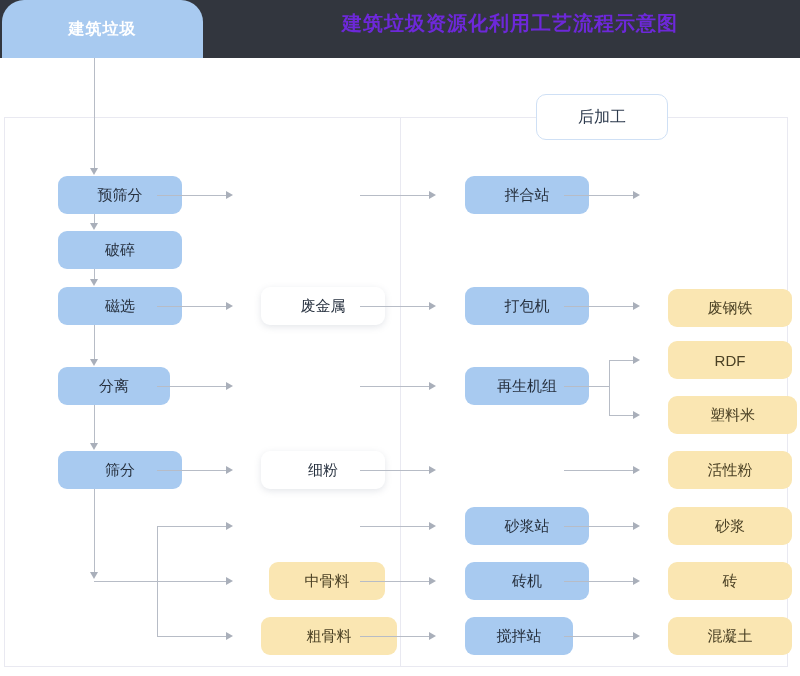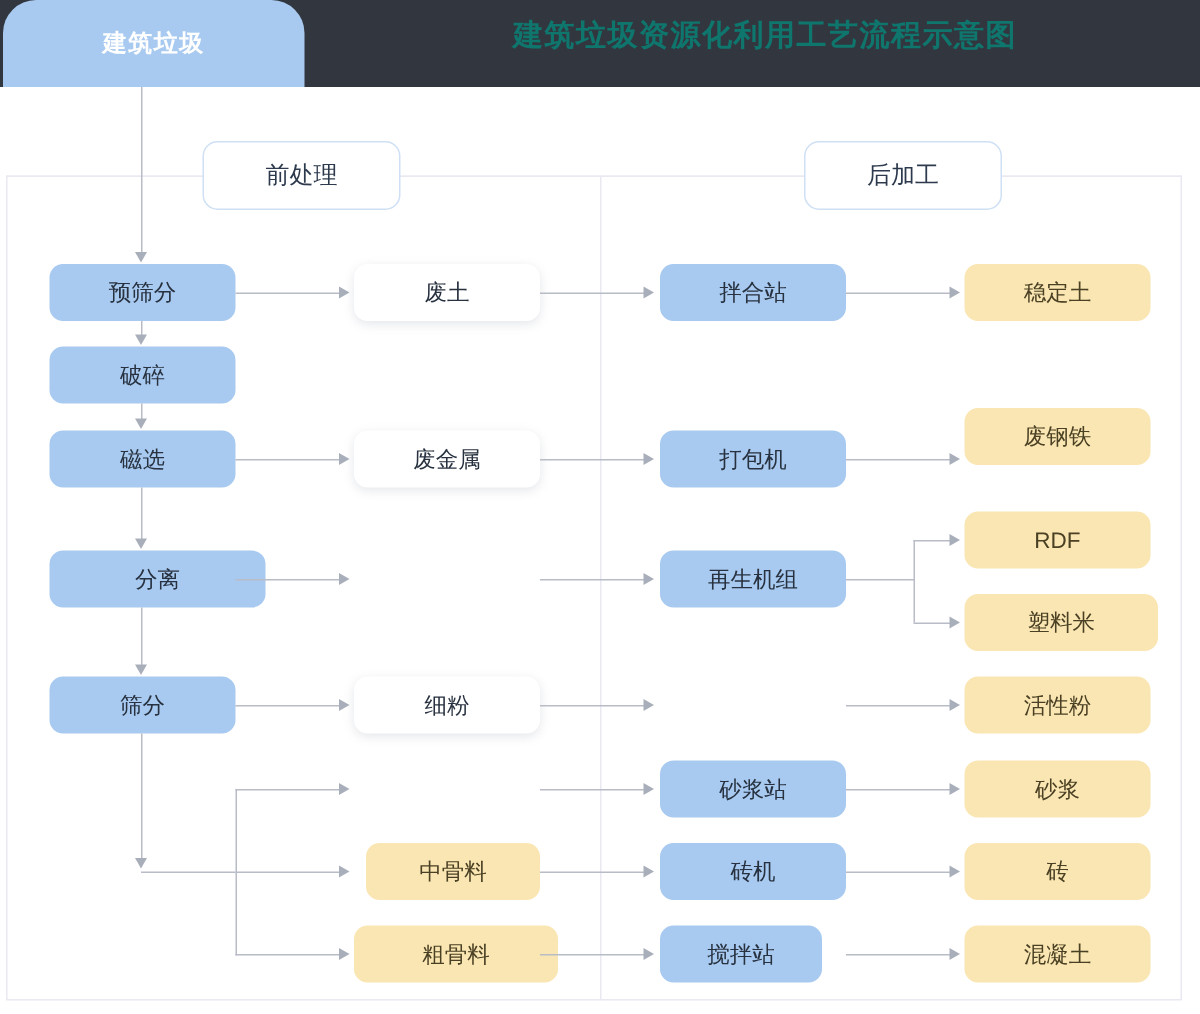--- a/index.html
+++ b/index.html
@@ -16,21 +16,21 @@
   }
 
   
   .header-bar{
     position:absolute;left:0;top:0;width:800px;height:58px;
     background:#32363e;
   }
   .header-title{
     position:absolute;left:230px;top:0;width:560px;height:46px;
     display:flex;align-items:center;justify-content:center;
-    color:#0f766e;font-size:20px;font-weight:bold;letter-spacing:1px;
+    color:#6d28d9;font-size:20px;font-weight:bold;letter-spacing:1px;
   }
   .source-tab{
     position:absolute;left:2px;top:0;width:201px;height:58px;
     background:#a8caf0;
     border-top-left-radius:22px;border-top-right-radius:22px;
     display:flex;align-items:center;justify-content:center;
   }
   .source-tab .lbl{
     color:#ffffff;font-size:16px;font-weight:bold;letter-spacing:1px;
   }
@@ -62,20 +62,21 @@
   }
 
   
   .node{
     position:absolute;height:38px;
     border-radius:9px;
     display:flex;align-items:center;justify-content:center;
     font-size:15px;
     box-sizing:border-box;
     white-space:nowrap;
+    margin-left:25px;
   }
   .node.blue{background:#a8caf0;color:#27313f;}
   .node.white{background:#ffffff;color:#27313f;
     box-shadow:0 2px 7px rgba(120,130,150,.20);}
   .node.yellow{background:#fae6b2;color:#4a4024;}
 
   
   .ln{position:absolute;background:#b7bcc6;}
   .ln.h{height:1px;}
   .ln.v{width:1px;}
@@ -104,48 +105,46 @@
   <div class="header-title">建筑垃圾资源化利用工艺流程示意图</div>
 
   <div class="panel"></div>
   <div class="col-divider"></div>
 
   <div class="sec-rule" style="left:4px;width:131px;"></div>
   <div class="sec-rule" style="left:267px;width:133px;"></div>
   <div class="sec-rule" style="left:400px;width:136px;"></div>
   <div class="sec-rule" style="left:668px;width:120px;"></div>
 
-  <div class="sec-chip" style="left:135px;top:94px;width:132px;">前处理</div>
   <div class="sec-chip" style="left:536px;top:94px;width:132px;">后加工</div>
 
   <div class="ln v" style="left:94px;top:58px;height:113px;"></div>
   <div class="arw down" style="left:90px;top:168px;"></div>
 
   <div class="node blue" style="left:33px;top:176px;width:124px;">预筛分</div>
   <div class="node blue" style="left:33px;top:231px;width:124px;">破碎</div>
   <div class="node blue" style="left:33px;top:287px;width:124px;">磁选</div>
-  <div class="node blue" style="left:33px;top:367px;width:144px;">分离</div>
+  <div class="node blue" style="left:33px;top:367px;width:112px;">分离</div>
   <div class="node blue" style="left:33px;top:451px;width:124px;">筛分</div>
 
   <div class="ln v" style="left:94px;top:214px;height:10px;"></div>
   <div class="arw down" style="left:90px;top:223px;"></div>
 
   <div class="ln v" style="left:94px;top:269px;height:11px;"></div>
   <div class="arw down" style="left:90px;top:279px;"></div>
 
   <div class="ln v" style="left:94px;top:325px;height:35px;"></div>
   <div class="arw down" style="left:90px;top:359px;"></div>
 
   <div class="ln v" style="left:94px;top:405px;height:39px;"></div>
   <div class="arw down" style="left:90px;top:443px;"></div>
 
   <div class="ln v" style="left:94px;top:489px;height:84px;"></div>
   <div class="arw down" style="left:90px;top:572px;"></div>
 
-  <div class="node white" style="left:236px;top:176px;width:124px;">废土</div>
   <div class="node white" style="left:236px;top:287px;width:124px;">废金属</div>
   <div class="node white" style="left:236px;top:451px;width:124px;">细粉</div>
   <div class="node yellow" style="left:244px;top:562px;width:116px;">中骨料</div>
   <div class="node yellow" style="left:236px;top:617px;width:136px;">粗骨料</div>
 
   <div class="ln h" style="left:157px;top:195px;width:70px;"></div>
   <div class="arw right" style="left:226px;top:191px;"></div>
 
   <div class="ln h" style="left:157px;top:306px;width:70px;"></div>
   <div class="arw right" style="left:226px;top:302px;"></div>
@@ -189,22 +188,21 @@
 
   <div class="ln h" style="left:360px;top:526px;width:70px;"></div>
   <div class="arw right" style="left:429px;top:522px;"></div>
 
   <div class="ln h" style="left:360px;top:581px;width:70px;"></div>
   <div class="arw right" style="left:429px;top:577px;"></div>
 
   <div class="ln h" style="left:360px;top:636px;width:70px;"></div>
   <div class="arw right" style="left:429px;top:632px;"></div>
 
-  <div class="node yellow" style="left:643px;top:176px;width:124px;">稳定土</div>
-  <div class="node yellow" style="left:643px;top:272px;width:124px;">废钢铁</div>
+  <div class="node yellow" style="left:643px;top:289px;width:124px;">废钢铁</div>
   <div class="node yellow" style="left:643px;top:341px;width:124px;">RDF</div>
   <div class="node yellow" style="left:643px;top:396px;width:129px;">塑料米</div>
   <div class="node yellow" style="left:643px;top:451px;width:124px;">活性粉</div>
   <div class="node yellow" style="left:643px;top:507px;width:124px;">砂浆</div>
   <div class="node yellow" style="left:643px;top:562px;width:124px;">砖</div>
   <div class="node yellow" style="left:643px;top:617px;width:124px;">混凝土</div>
 
   <div class="ln h" style="left:564px;top:195px;width:70px;"></div>
   <div class="arw right" style="left:633px;top:191px;"></div>
 

